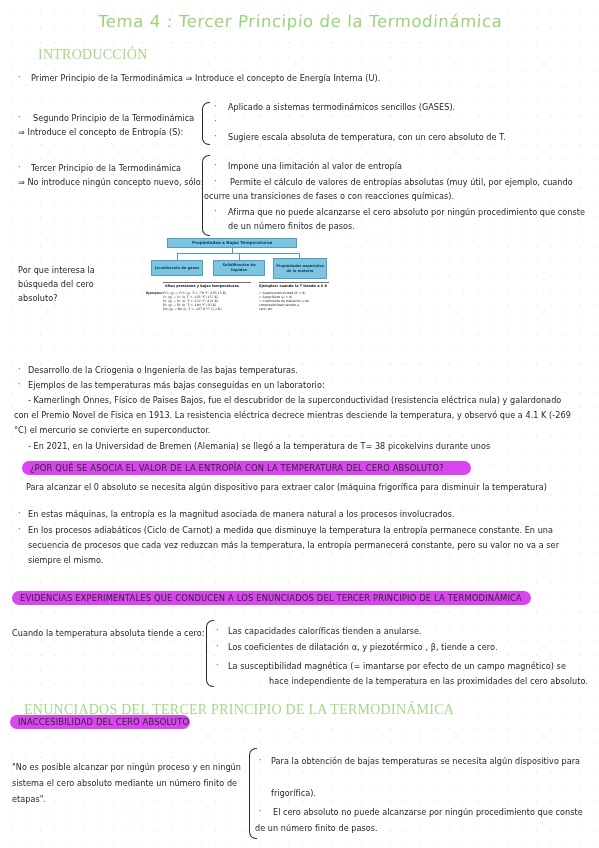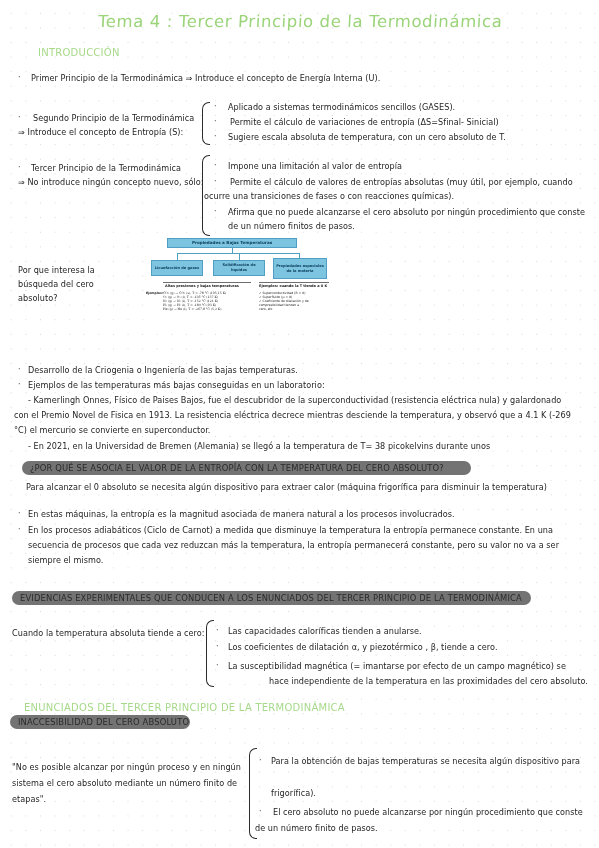--- a/index.html
+++ b/index.html
@@ -25,28 +25,29 @@
     position:absolute;left:98px;top:12px;
     font-family:"DejaVu Sans","Liberation Sans",sans-serif;
     font-size:16.5px;letter-spacing:.6px;
     color:#9bd47a;
     white-space:nowrap;
     transform:skewX(-3deg);
   }
 
   .sec-head{
     position:absolute;
-    font-size:10px;letter-spacing:.25px;
+    font-size:14px;letter-spacing:.25px;
     color:#a6d98a;
     white-space:nowrap;
+    font-family:Liberation Serif, serif;
   }
 
   .hl{
     position:absolute;
-    background:#737373;
+    background:#d946ef;
     border-radius:9px;
     height:14px;
     display:flex;align-items:center;
     padding:0 8px;
     box-sizing:border-box;
   }
   .hl span{
     font-size:8.4px;letter-spacing:.15px;color:#2a2a2a;white-space:nowrap;
   }
 
@@ -141,21 +142,20 @@
   <div class="txt nw" style="left:31px;top:72px;">Primer Principio de la Termodinámica ⇒ Introduce el concepto de Energía Interna (U).</div>
 
   <div class="bullet" style="left:18px;top:112px;">·</div>
   <div class="txt nw" style="left:18px;top:126px;">⇒ Introduce el concepto de Entropía (S):</div>
   <div class="txt nw" style="left:33px;top:112px;">Segundo Principio de la Termodinámica</div>
 
   <div class="brace" style="left:202px;top:102px;height:41px;"></div>
   <div class="bullet" style="left:214px;top:101px;">·</div>
   <div class="txt nw" style="left:228px;top:101px;">Aplicado a sistemas termodinámicos sencillos (GASES).</div>
   <div class="bullet" style="left:214px;top:116px;">·</div>
-  <div class="txt nw" style="left:230px;top:116px;">Permite el cálculo de variaciones de entropía (ΔS=Sfinal- Sinicial)</div>
   <div class="bullet" style="left:214px;top:131px;">·</div>
   <div class="txt nw" style="left:228px;top:131px;">Sugiere escala absoluta de temperatura, con un cero absoluto de T.</div>
 
   <div class="bullet" style="left:18px;top:162px;">·</div>
   <div class="txt nw" style="left:31px;top:162px;">Tercer Principio de la Termodinámica</div>
   <div class="txt nw" style="left:18px;top:176px;">⇒ No introduce ningún concepto nuevo, sólo:</div>
 
   <div class="brace" style="left:202px;top:155px;height:79px;"></div>
   <div class="bullet" style="left:214px;top:160px;">·</div>
   <div class="txt nw" style="left:228px;top:160px;">Impone una limitación al valor de entropía</div>

